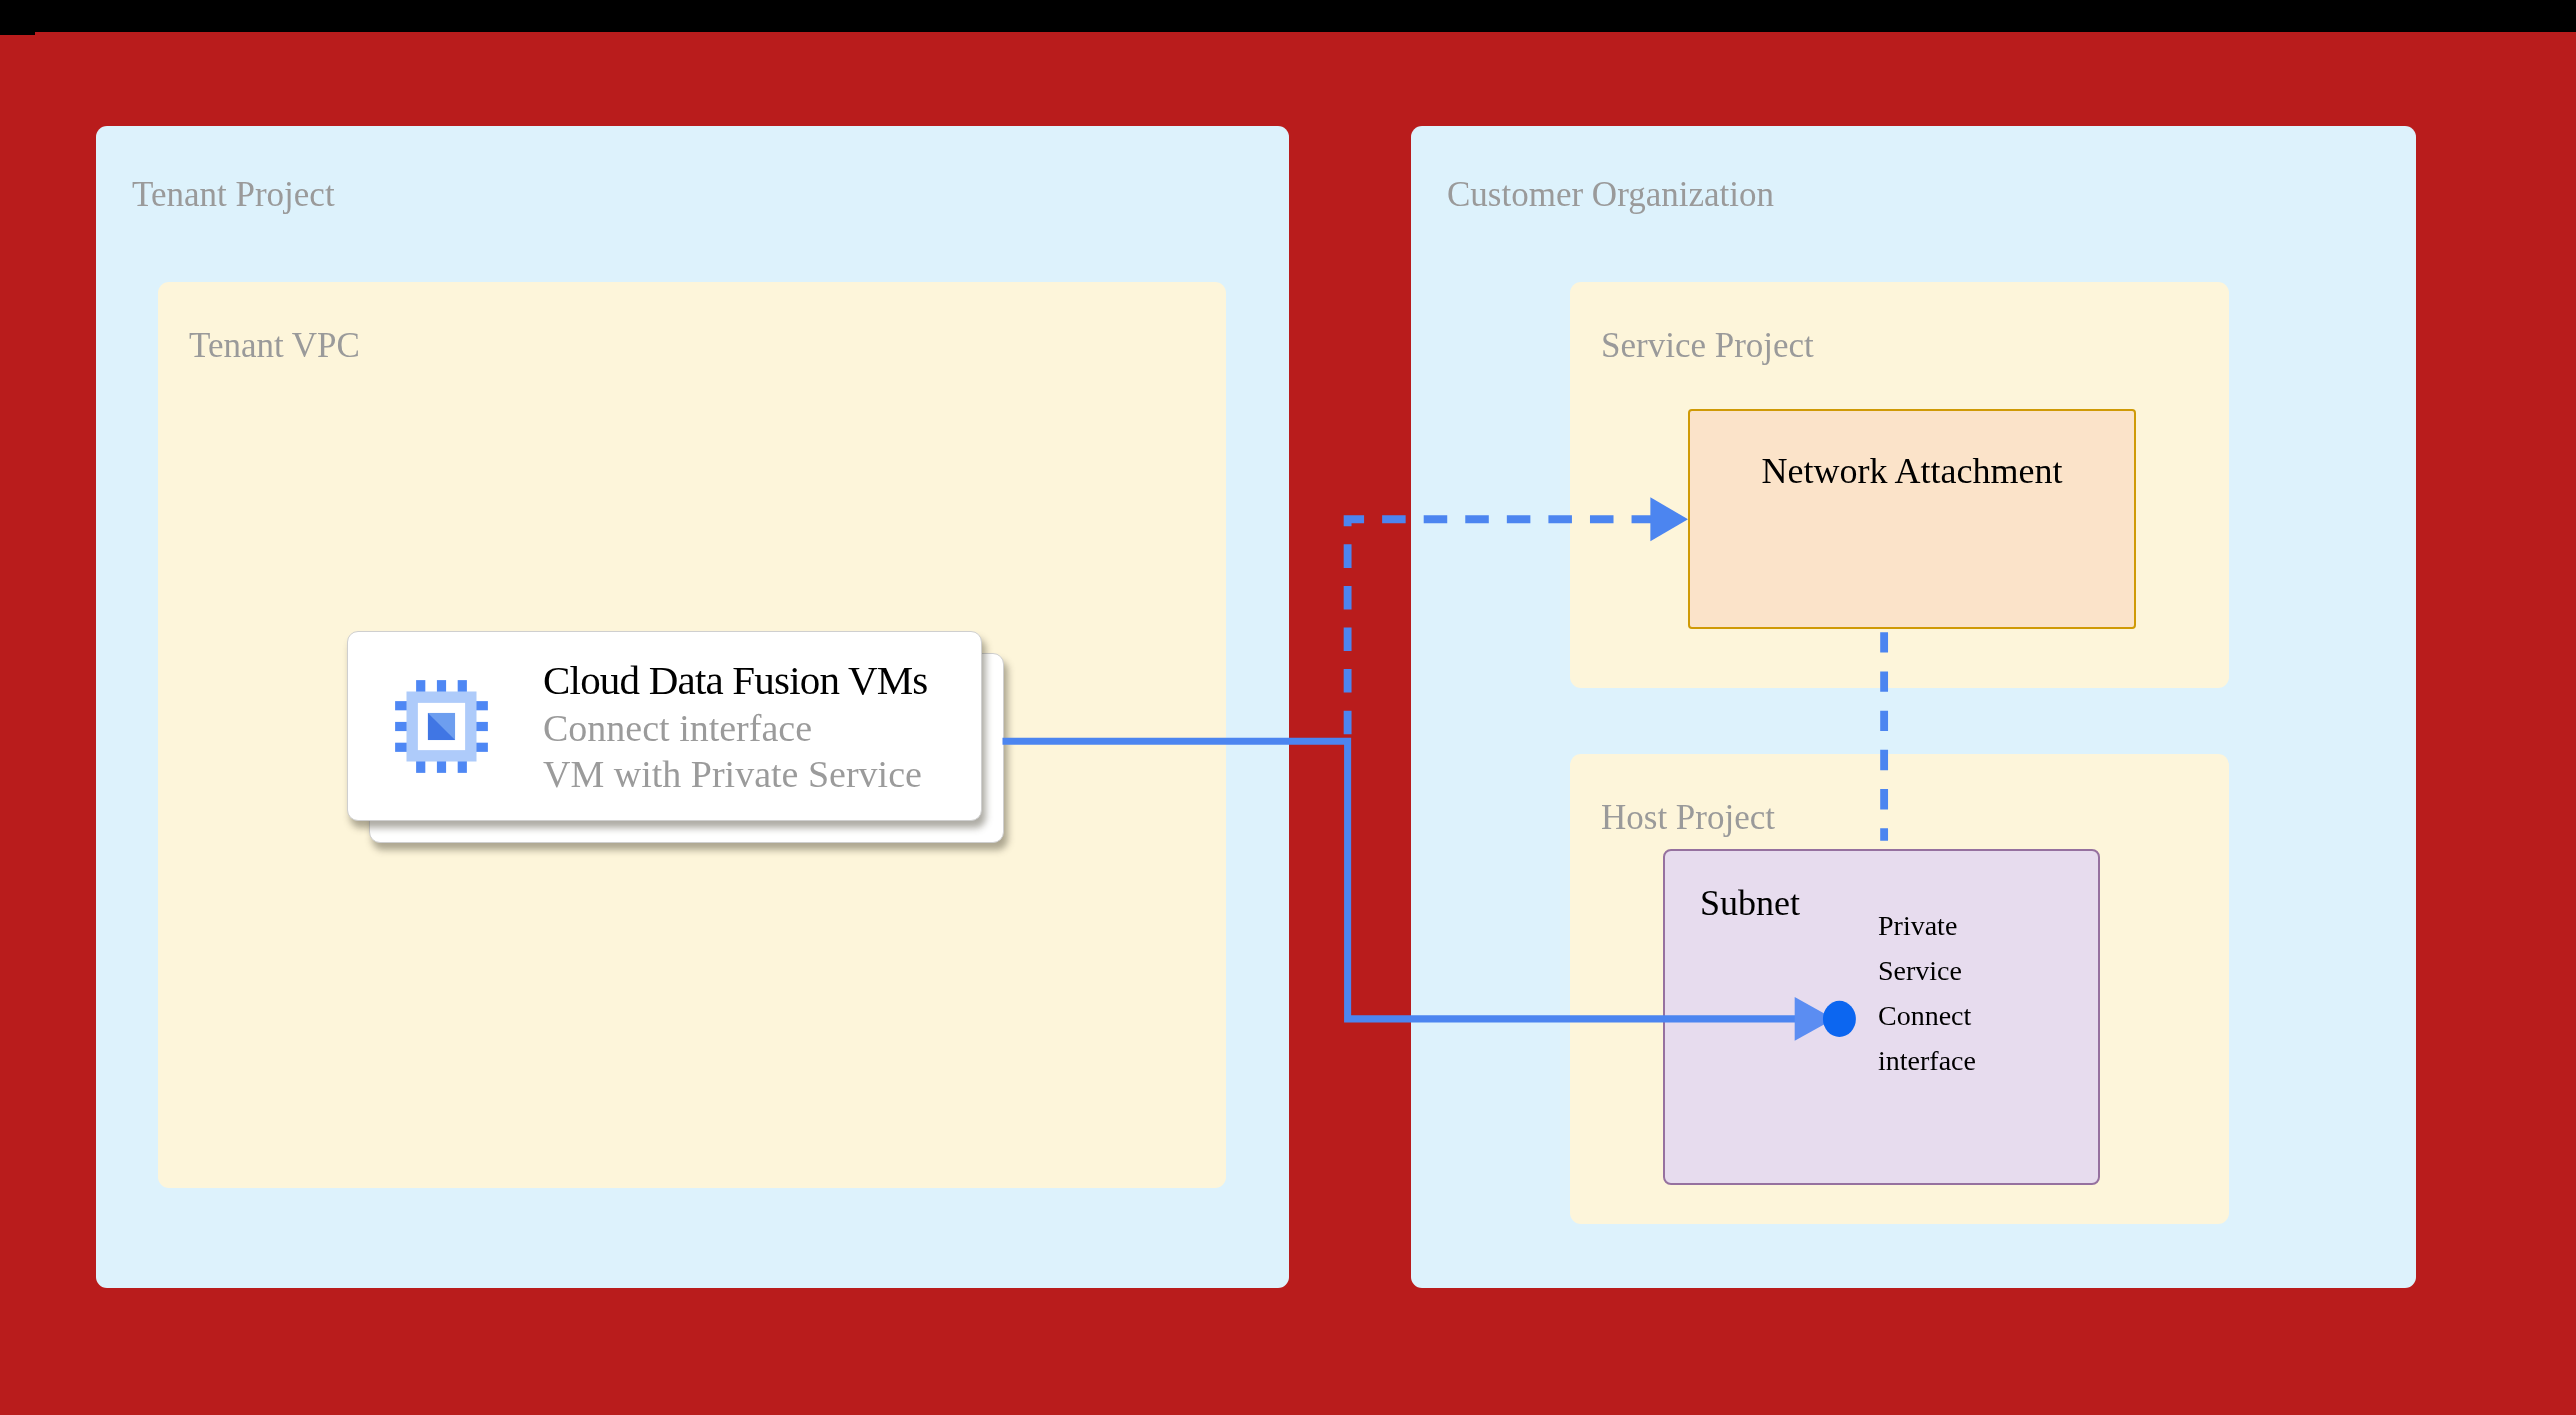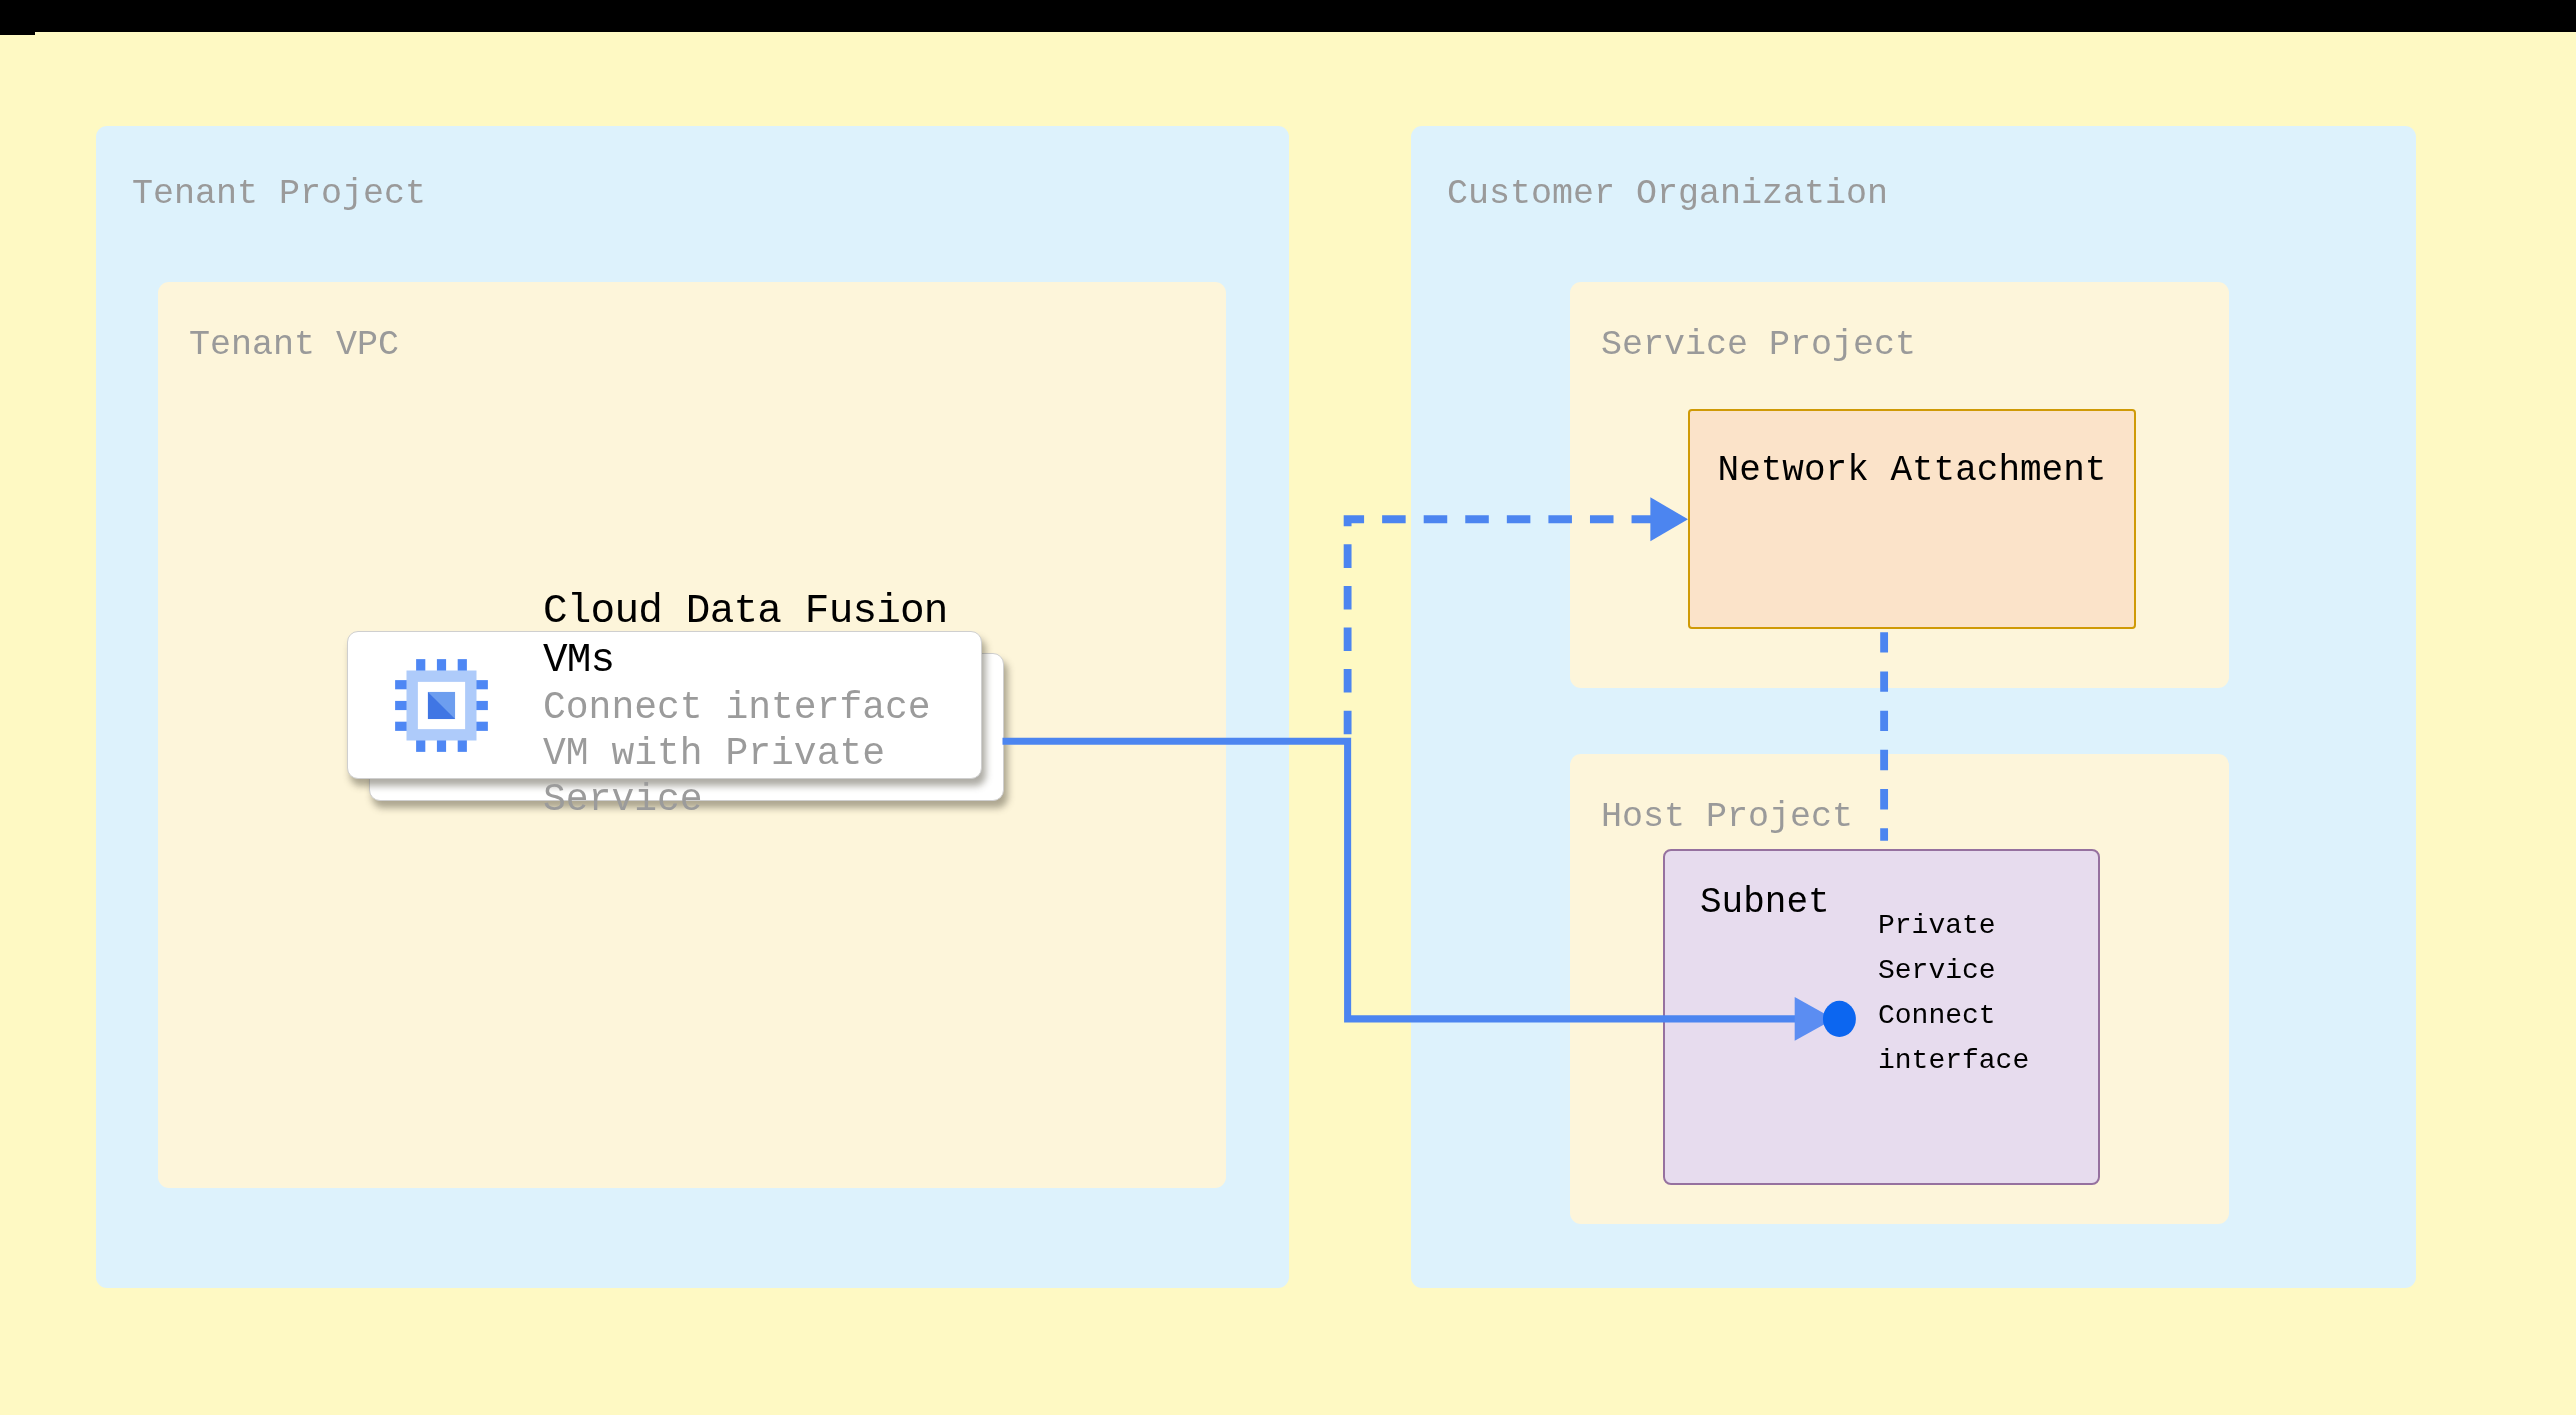--- a/index.html
+++ b/index.html
@@ -4,23 +4,23 @@
 <style>
   html, body {
     margin: 0;
     padding: 0;
     background: #f5f5f6;
   }
   .canvas {
     position: relative;
     width: 2576px;
     height: 1415px;
-    background: #fef9c3;
+    background: #b91c1c;
     overflow: hidden;
-    font-family: Liberation Mono, monospace;
+    font-family: Liberation Serif, serif;
   }
 
   
   .topbar {
     position: absolute;
     left: 0; top: 0;
     width: 2576px; height: 32px;
     background: #000000;
   }
   .topbar-notch {
@@ -44,21 +44,21 @@
 
   #zone-tenant-project   { left: 96px;  top: 126px; width: 1193px; height: 1162px; }
   #zone-tenant-vpc       { left: 158px;  top: 282px; width: 1068px; height: 906px; }
   #zone-customer-org     { left: 1411px; top: 126px; width: 1005px; height: 1162px; }
   #zone-service-project  { left: 1570px; top: 282px; width: 659px;  height: 406px;  }
   #zone-host-project     { left: 1570px; top: 754px; width: 659px;  height: 470px;  }
 
   
   .card {
     position: absolute;
-    width: 635px; height: 148px;
+    width: 635px; height: 190px;
     background: #ffffff;
     border: 1.6px solid #cfcfcf;
     border-radius: 11px;
     box-shadow: 3.9px 7px 7.8px rgba(75, 70, 55, 0.45);
     box-sizing: border-box;
   }
   #card-back  { left: 369px; top: 653px; }
   #card-front {
     left: 347px; top: 631px;
     display: flex;

